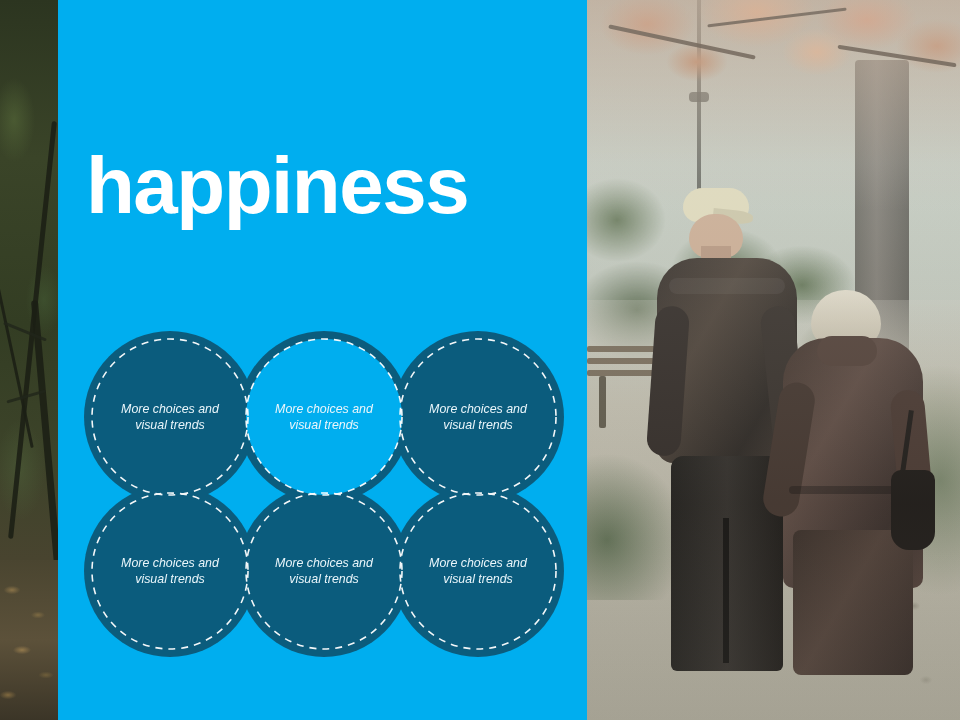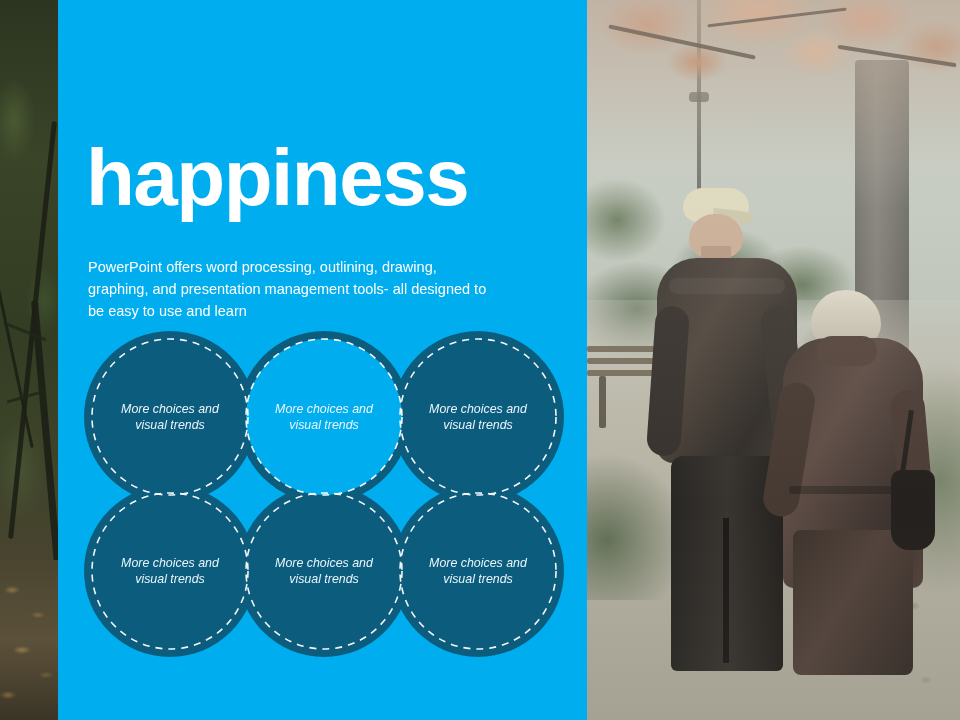--- a/index.html
+++ b/index.html
@@ -167,21 +167,21 @@
   .panel{
     position:absolute;left:58px;top:0;width:529px;height:720px;
     background:#00AEEF;
   }
 
   .title-small{
     position:absolute;left:30px;top:104px;
     font-size:40px;font-weight:400;color:#ffffff;letter-spacing:.2px;line-height:1;
   }
   .title-big{
-    position:absolute;left:28px;top:136px;
+    position:absolute;left:28px;top:144px;
     font-size:80px;font-weight:700;color:#ffffff;letter-spacing:-1.5px;line-height:1.05;
   }
   .body-copy{
     position:absolute;left:30px;top:256px;width:400px;
     font-size:14.5px;font-weight:400;color:#ffffff;line-height:1.52;
   }
 
   
   .diagram{position:absolute;left:26px;top:331px;width:480px;height:326px;font-style:italic;}
   .diagram svg{display:block;width:480px;height:326px;overflow:visible;}
@@ -253,21 +253,20 @@
     </div>
 
     <div class="fog"></div>
   </div>
 
   <div class="panel">
 
 
     <div class="title-big">happiness</div>
 
-    <div class="body-copy">PowerPoint offers word processing, outlining, drawing, graphing, and presentation management tools- all designed to be easy to use and learn</div>
 
     <div class="diagram">
       <svg viewBox="0 0 480 326" xmlns="http://www.w3.org/2000/svg">
         <defs>
 
           <mask id="blobMask">
             <rect x="0" y="0" width="480" height="326" fill="#000"></rect>
             <circle cx="86" cy="86" r="86" fill="#fff"></circle>
             <circle cx="240" cy="86" r="86" fill="#fff"></circle>
             <circle cx="394" cy="86" r="86" fill="#fff"></circle>

